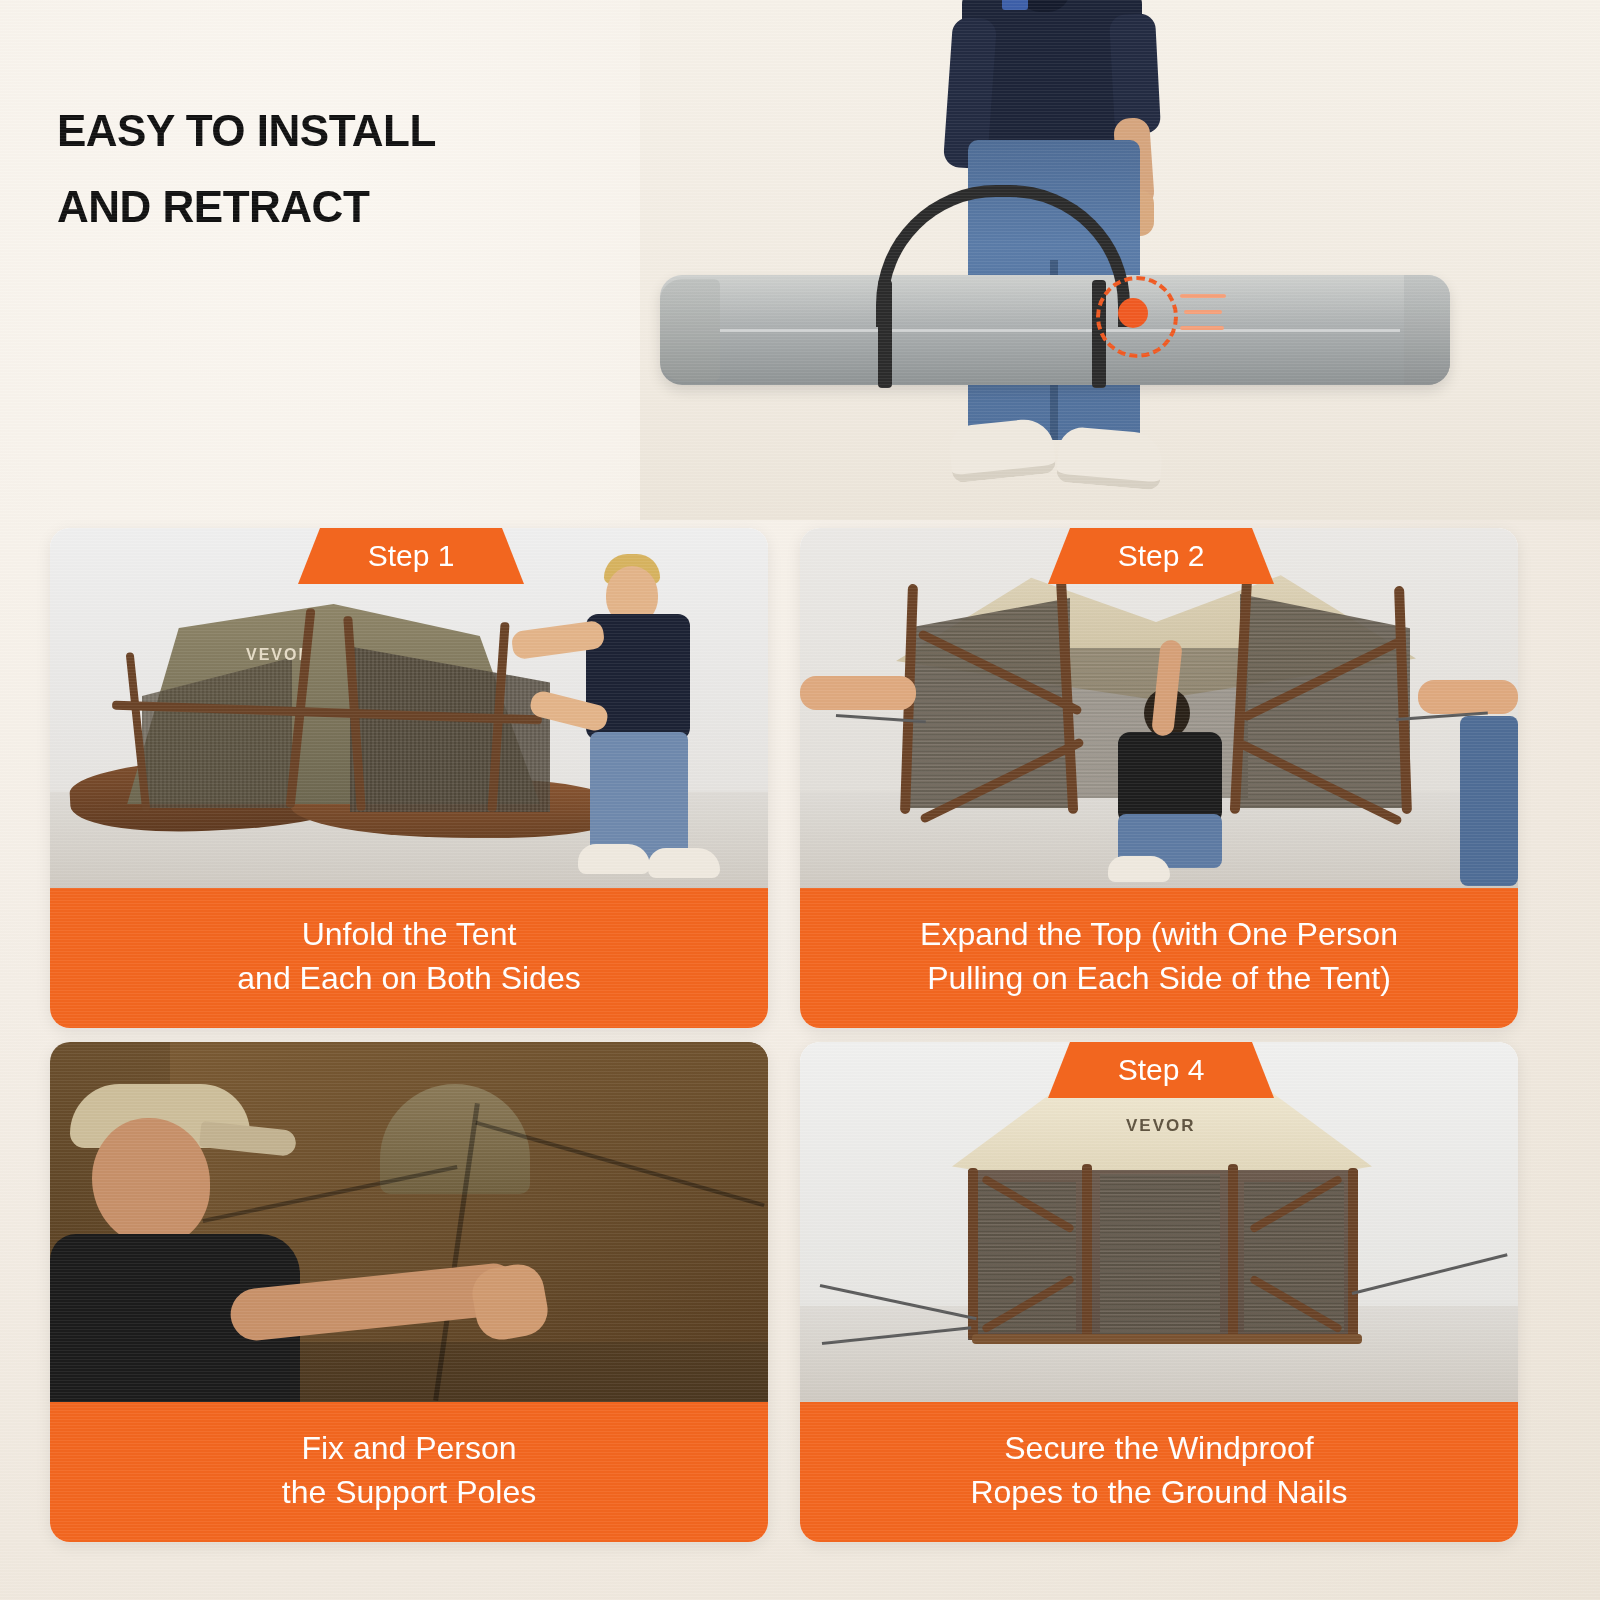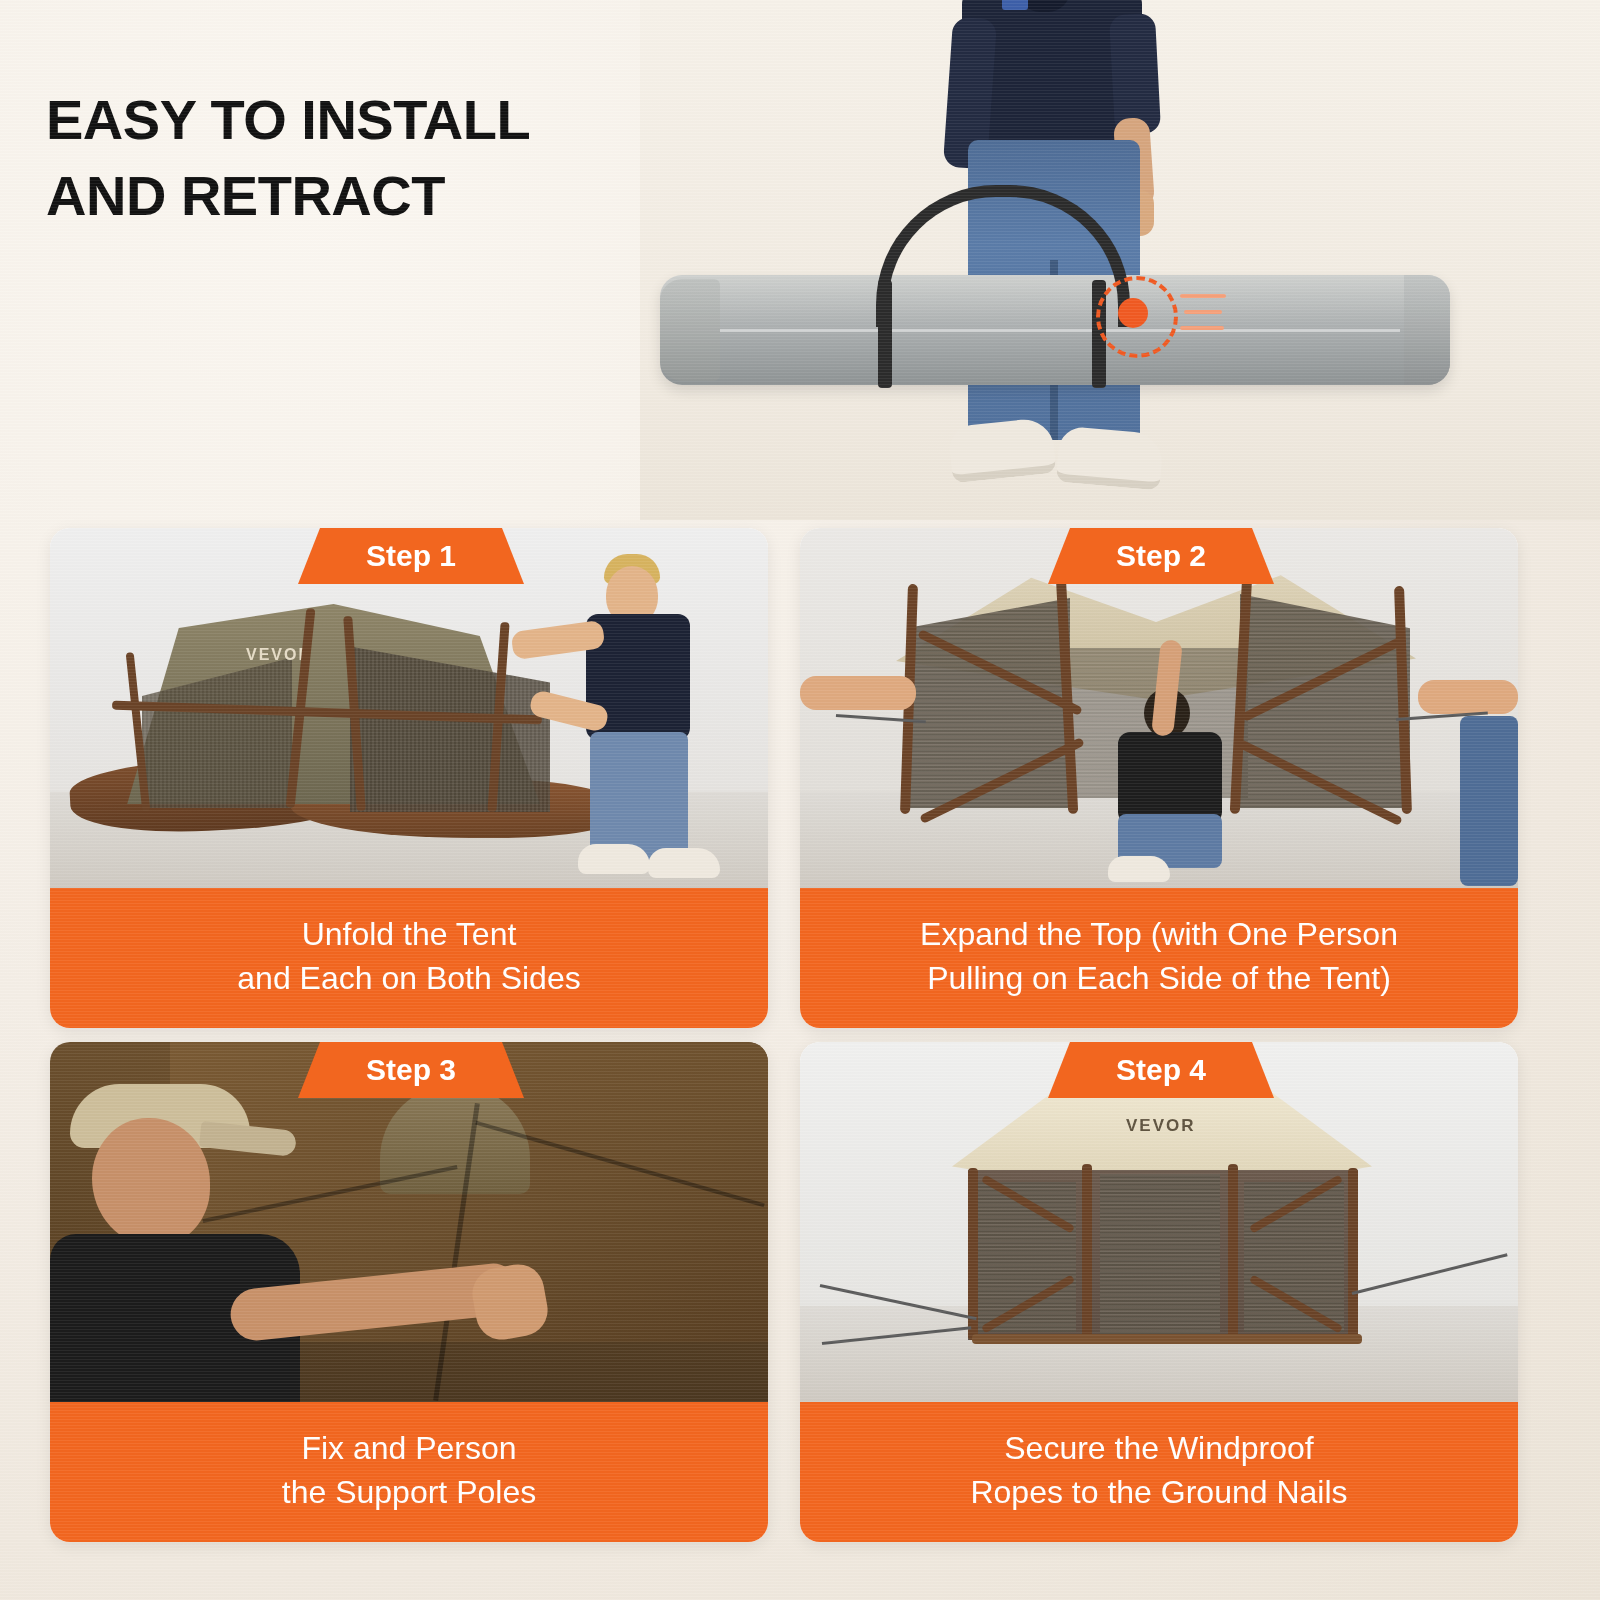--- a/index.html
+++ b/index.html
@@ -31,22 +31,22 @@
   }
 
   
   .headline {
     position: absolute;
     left: 46px;
     top: 82px;
     width: 760px;
   }
   .headline h1 {
-    margin: 0;
-    font-size: 56px;
+    margin: 11px;
+    font-size: 44px;
     line-height: 76px;
     font-weight: bold;
     letter-spacing: -0.5px;
     color: #111;
     text-transform: uppercase;
   }
   .headline .sub {
     margin-top: 30px;
     font-size: 38px;
     line-height: 52px;
@@ -302,21 +302,21 @@
   }
   .badge {
     position: absolute;
     top: 0;
     left: 248px;
     width: 226px;
     height: 56px;
     background: #f2661f;
     color: #fff;
     font-size: 30px;
-    font-weight: bold;
+    font-weight: normal;
     line-height: 56px;
     text-align: center;
     clip-path: polygon(22px 0, 204px 0, 226px 56px, 0 56px);
     z-index: 4;
   }
   .caption {
     background: #f2661f;
     color: #fff;
     text-align: center;
     font-size: 32px;
@@ -670,21 +670,20 @@
       <div class="rope" style="left:596px;top:190px;width:92px;transform:rotate(-4deg);"></div>
     </div>
     <div class="caption">
       <span>Expand the Top (with One Person</span><br>
       <span>Pulling on Each Side of the Tent)</span>
     </div>
   </div>
 
   <div class="card card-3">
     <div class="photo p3">
-      <div class="badge">Step 3</div>
       <div class="canopy3"></div>
       <div class="canopy3-fan"></div>
       <div class="seam3" style="left:404px;top:60px;width:5px;height:300px;transform:rotate(8deg);"></div>
       <div class="seam3" style="left:420px;top:120px;width:300px;height:4px;transform:rotate(16deg);"></div>
       <div class="seam3" style="left:150px;top:150px;width:260px;height:4px;transform:rotate(-12deg);"></div>
       <div class="grass3"></div>
       <div class="cap3"></div>
       <div class="cap3-brim"></div>
       <div class="man3-head"></div>
       <div class="body3"></div>

